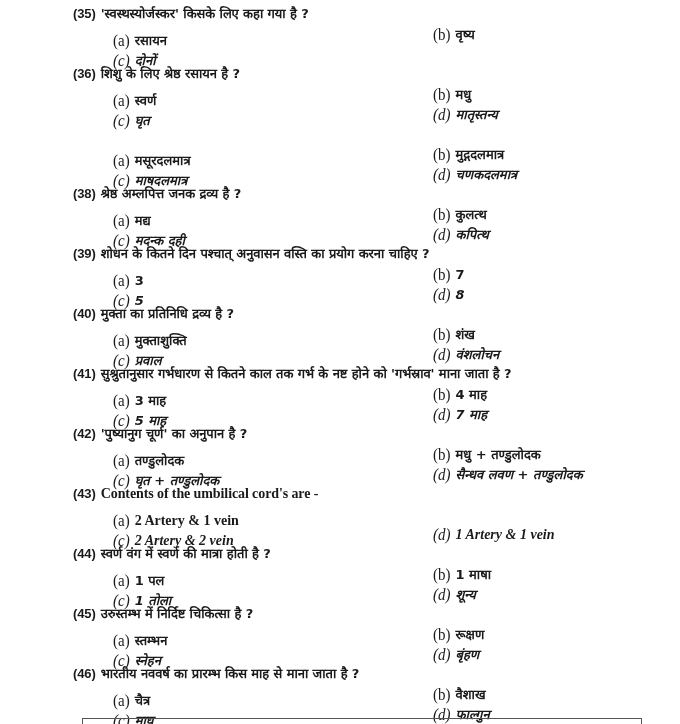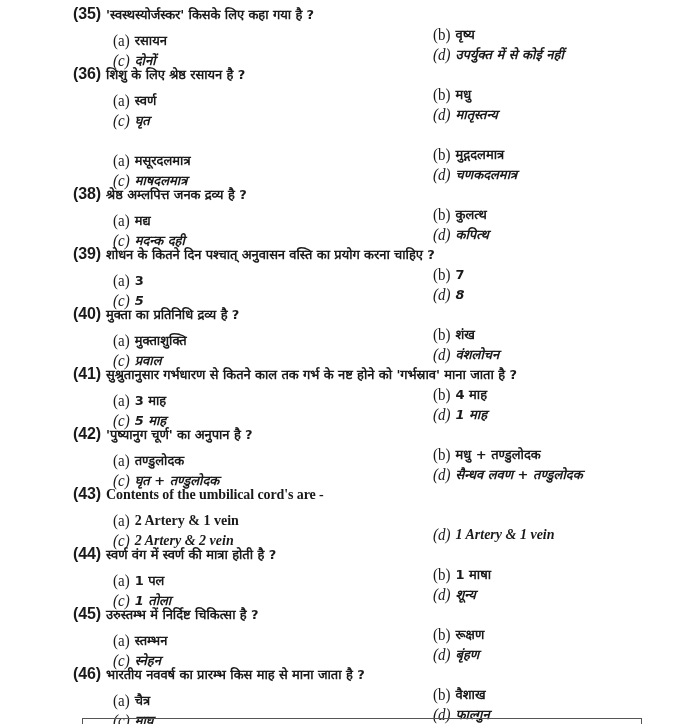--- a/index.html
+++ b/index.html
@@ -11,21 +11,21 @@
   }
   .page { position: absolute; left: 0; top: 2px; width: 680px; }
   .q {
     height: 60px; position: relative;
   }
   .q-line {
     position: absolute; left: 73px; top: 2px; height: 20px; line-height: 20px;
     font-size: 13px; font-weight: bold; white-space: nowrap; letter-spacing: -0.1px;
   }
   .q-line.en { font-family: "Liberation Serif", serif; font-size: 14px; }
-  .q-num { font-family: "Liberation Sans", sans-serif; font-size: 16px; margin-right: 5px; }
+  .q-num { font-family: "Liberation Sans", sans-serif; font-size: 13px; margin-right: 5px; }
   .opt {
     position: absolute; height: 20px; line-height: 20px; font-size: 13px; font-weight: bold;
     white-space: nowrap;
   }
   .opt.en { font-family: "Liberation Serif", serif; font-size: 14px; text-align: right; }
   .opt .lbl { font-family: "Liberation Serif", serif; font-weight: normal; font-size: 15px; margin-right: 5px; transform: scaleY(1.12); display: inline-block; }
   .col-l { left: 113px; margin-top: 6px; }
   .col-r { left: 433px; }
   .row1 { top: 22px; }
   .row2 { top: 42px; font-style: italic; }
@@ -38,21 +38,20 @@
 <body>
 
 <div class="page" id="qlist">
     <div class="q">
     <div class="q-line">
       <span class="q-num">(35)</span><span>'स्वस्थस्योर्जस्कर' किसके लिए कहा गया है ?</span>
     </div>
     <div class="opt col-l row1"><span class="lbl">(a)</span><span>रसायन</span></div>
     <div class="opt col-r row1"><span class="lbl">(b)</span><span>वृष्य</span></div>
     <div class="opt col-l row2"><span class="lbl">(c)</span><span>दोनों</span></div>
-    <div class="opt col-r row2"><span class="lbl">(d)</span><span>उपर्युक्त में से कोई नहीं</span></div>
   </div>
     <div class="q">
     <div class="q-line">
       <span class="q-num">(36)</span><span>शिशु के लिए श्रेष्ठ रसायन है ?</span>
     </div>
     <div class="opt col-l row1"><span class="lbl">(a)</span><span>स्वर्ण</span></div>
     <div class="opt col-r row1"><span class="lbl">(b)</span><span>मधु</span></div>
     <div class="opt col-l row2"><span class="lbl">(c)</span><span>घृत</span></div>
     <div class="opt col-r row2"><span class="lbl">(d)</span><span>मातृस्तन्य</span></div>
   </div>
@@ -89,21 +88,21 @@
     <div class="opt col-l row2"><span class="lbl">(c)</span><span>प्रवाल</span></div>
     <div class="opt col-r row2"><span class="lbl">(d)</span><span>वंशलोचन</span></div>
   </div>
     <div class="q">
     <div class="q-line">
       <span class="q-num">(41)</span><span>सुश्रुतानुसार गर्भधारण से कितने काल तक गर्भ के नष्ट होने को 'गर्भस्राव' माना जाता है ?</span>
     </div>
     <div class="opt col-l row1"><span class="lbl">(a)</span><span>3 माह</span></div>
     <div class="opt col-r row1"><span class="lbl">(b)</span><span>4 माह</span></div>
     <div class="opt col-l row2"><span class="lbl">(c)</span><span>5 माह</span></div>
-    <div class="opt col-r row2"><span class="lbl">(d)</span><span>1 माह</span></div>
+    <div class="opt col-r row2"><span class="lbl">(d)</span><span>7 माह</span></div>
   </div>
     <div class="q">
     <div class="q-line">
       <span class="q-num">(42)</span><span>'पुष्यानुग चूर्ण' का अनुपान है ?</span>
     </div>
     <div class="opt col-l row1"><span class="lbl">(a)</span><span>तण्डुलोदक</span></div>
     <div class="opt col-r row1"><span class="lbl">(b)</span><span>मधु + तण्डुलोदक</span></div>
     <div class="opt col-l row2"><span class="lbl">(c)</span><span>घृत + तण्डुलोदक</span></div>
     <div class="opt col-r row2"><span class="lbl">(d)</span><span>सैन्धव लवण + तण्डुलोदक</span></div>
   </div>

